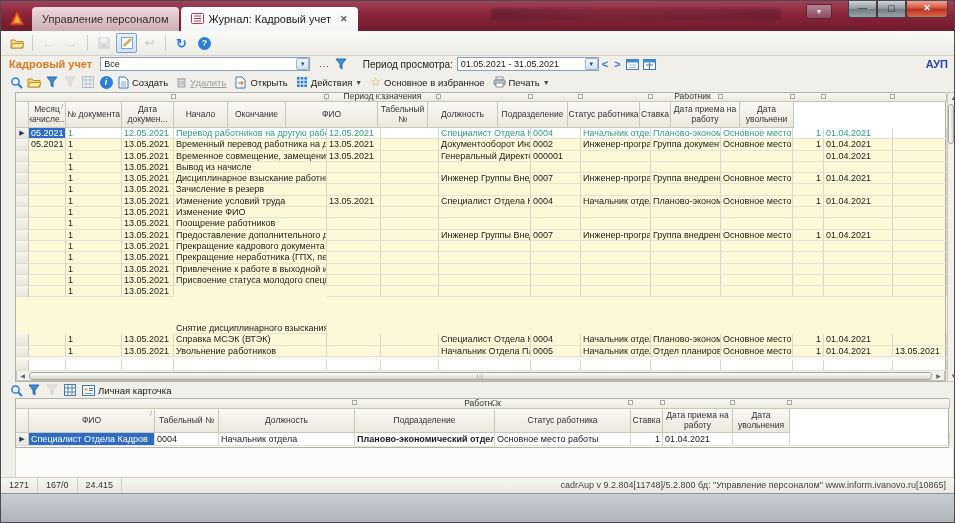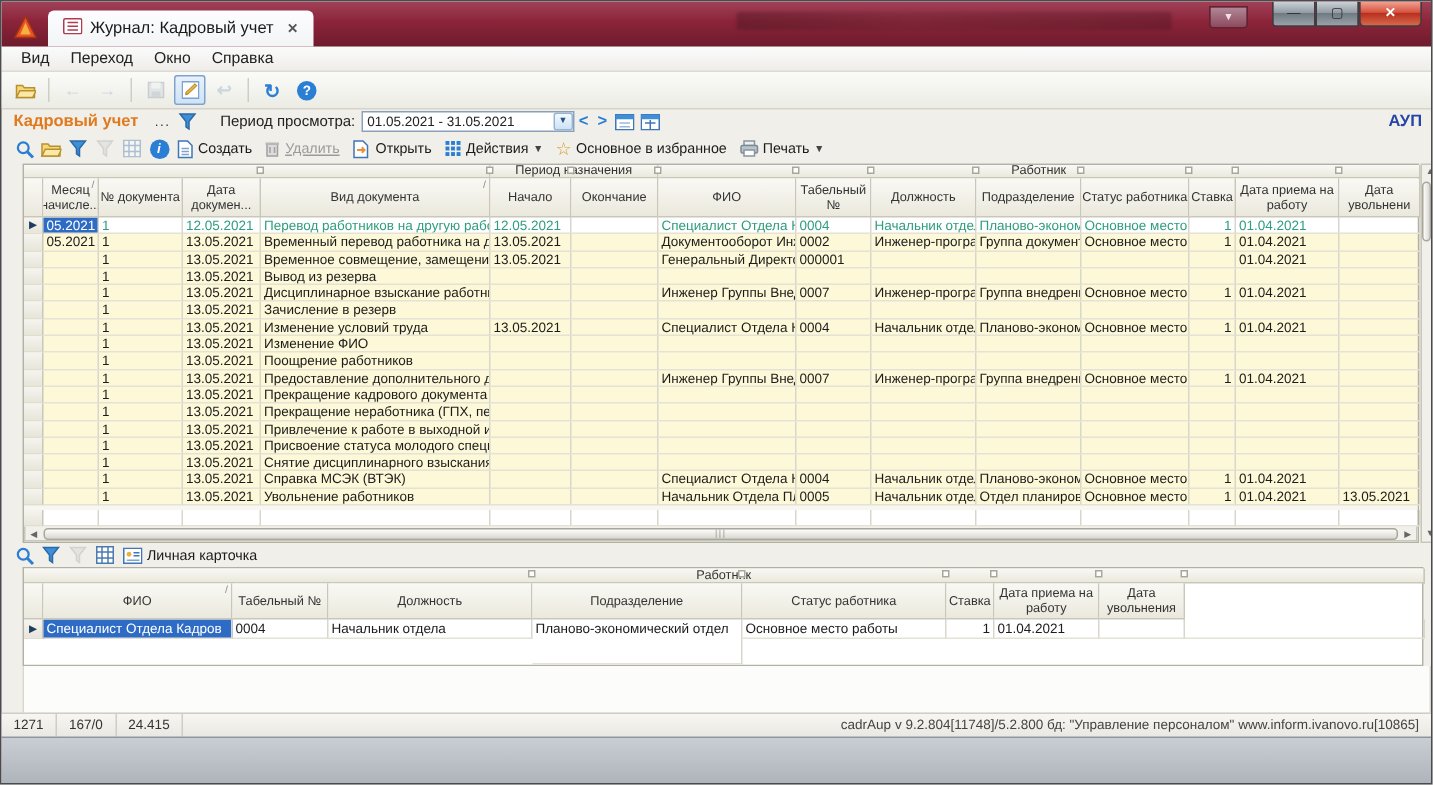--- a/index.html
+++ b/index.html
@@ -116,20 +116,23 @@
 
 <div class="window">
 
   <div class="titlebar">
     <div class="app-logo">
       <svg width="18" height="16" viewBox="0 0 18 16">
           <path d="M9 1 L16 15 L2 15 Z" fill="#e8542a" stroke="#a8320e"></path>
           <path d="M9 5 L12.5 13 L5.5 13 Z" fill="#f6b03c"></path>
         </svg>
     </div>
+    <div class="tab inactive">
+      <span>Управление персоналом</span>
+    </div>
     <div class="tab active">
       <span class="tab-icon">
         <svg width="13" height="11">
             <rect x="0.5" y="0.5" width="12" height="10" rx="1" fill="#fff" stroke="#b03a50"></rect>
             <line x1="3" y1="3" x2="10" y2="3" stroke="#b03a50"></line>
             <line x1="3" y1="5.5" x2="10" y2="5.5" stroke="#b03a50"></line>
             <line x1="3" y1="8" x2="10" y2="8" stroke="#b03a50"></line>
           </svg>
       </span>
       <span>Журнал: Кадровый учет</span>
@@ -137,26 +140,20 @@
     </div>
     <div class="title-smudge"></div>
     <div class="win-dd-btn">▼</div>
     <div class="win-btns">
       <div class="win-btn min">—</div>
       <div class="win-btn">▢</div>
       <div class="win-btn close">✕</div>
     </div>
   </div>
 
-  <div class="menubar" id="menubar">
-      <span class="menu-item">Вид</span>
-      <span class="menu-item">Переход</span>
-      <span class="menu-item">Окно</span>
-      <span class="menu-item">Справка</span>
-    </div>
 
   <div class="main-toolbar" id="main-toolbar">
       <div class="tbtn">
         <svg width="14" height="12">
           <path d="M1 11 L1 3 L5 3 L6.2 4.5 L13 4.5 L13 11 Z" fill="#f6d77c" stroke="#b8912f"></path>
           <path d="M1 11 L3.2 6.5 L14 6.5 L11.8 11 Z" fill="#fce9a8" stroke="#b8912f"></path>
         </svg>
       </div>
       <div class="tb-sep"></div>
       <div class="tbtn disabled">
@@ -186,20 +183,24 @@
       <div class="tbtn">
         <span style="color:#2a7fd4;font-weight:bold;font-size:13px">↻</span>
       </div>
       <div class="tbtn">
         <span class="circle-badge">?</span>
       </div>
     </div>
 
   <div class="jheader">
     <span class="jtitle">Кадровый учет</span>
+    <div class="combo filter-combo">
+      <span>Все</span>
+      <span class="dd">▼</span>
+    </div>
     <span class="mini-btn">...</span>
     <span class="jh-icon">
       <svg width="12" height="12">
           <path d="M1 1 L11 1 L7 6 L7 11 L5 9.5 L5 6 Z" fill="#3f8fd6" stroke="#2a6aa8"></path>
         </svg>
     </span>
     <span class="jh-label">Период просмотра:</span>
     <div class="combo period-combo">
       <span>01.05.2021 - 31.05.2021</span>
       <span class="dd">▼</span>
@@ -352,24 +353,20 @@
           <div class="ghead-cell" style="width: 37px; height: 26px;">
             <span>Месяц начисле...</span>
             <span class="sort-slash">/</span>
           </div>
           <div class="ghead-cell" style="width: 56px; height: 26px;">
             <span>№ документа</span>
           </div>
           <div class="ghead-cell" style="width: 52px; height: 26px;">
             <span>Дата докумен...</span>
           </div>
-          <div class="ghead-cell" style="width: 153px; height: 26px;">
-            <span>Вид документа</span>
-            <span class="sort-slash">/</span>
-          </div>
           <div class="ghead-cell" style="width: 54px; height: 26px;">
             <span>Начало</span>
           </div>
           <div class="ghead-cell" style="width: 58px; height: 26px;">
             <span>Окончание</span>
           </div>
           <div class="ghead-cell" style="width: 92px; height: 26px;">
             <span>ФИО</span>
           </div>
           <div class="ghead-cell" style="width: 50px; height: 26px;">
@@ -443,21 +440,21 @@
           <div class="gcell" style="width: 72px; height: 11.3px; line-height: 10.3px;"></div>
           <div class="gcell num-right" style="width: 31px; height: 11.3px; line-height: 10.3px;"></div>
           <div class="gcell" style="width: 69px; height: 11.3px; line-height: 10.3px;">01.04.2021</div>
           <div class="gcell" style="width: 54px; height: 11.3px; line-height: 10.3px;"></div>
         </div>
         <div class="grow row-yellow">
           <div class="sel-col" style="width: 13px; height: 11.3px;"></div>
           <div class="gcell" style="width: 37px; height: 11.3px; line-height: 10.3px;"></div>
           <div class="gcell" style="width: 56px; height: 11.3px; line-height: 10.3px;">1</div>
           <div class="gcell" style="width: 52px; height: 11.3px; line-height: 10.3px;">13.05.2021</div>
-          <div class="gcell" style="width: 153px; height: 11.3px; line-height: 10.3px;">Вывод из резерва</div>
+          <div class="gcell" style="width: 153px; height: 11.3px; line-height: 10.3px;">Вывод из начисле</div>
           <div class="gcell" style="width: 54px; height: 11.3px; line-height: 10.3px;"></div>
           <div class="gcell" style="width: 58px; height: 11.3px; line-height: 10.3px;"></div>
           <div class="gcell" style="width: 92px; height: 11.3px; line-height: 10.3px;"></div>
           <div class="gcell" style="width: 50px; height: 11.3px; line-height: 10.3px;"></div>
           <div class="gcell" style="width: 70px; height: 11.3px; line-height: 10.3px;"></div>
           <div class="gcell" style="width: 70px; height: 11.3px; line-height: 10.3px;"></div>
           <div class="gcell" style="width: 72px; height: 11.3px; line-height: 10.3px;"></div>
           <div class="gcell num-right" style="width: 31px; height: 11.3px; line-height: 10.3px;"></div>
           <div class="gcell" style="width: 69px; height: 11.3px; line-height: 10.3px;"></div>
           <div class="gcell" style="width: 54px; height: 11.3px; line-height: 10.3px;"></div>
@@ -630,21 +627,21 @@
           <div class="gcell" style="width: 72px; height: 11.3px; line-height: 10.3px;"></div>
           <div class="gcell num-right" style="width: 31px; height: 11.3px; line-height: 10.3px;"></div>
           <div class="gcell" style="width: 69px; height: 11.3px; line-height: 10.3px;"></div>
           <div class="gcell" style="width: 54px; height: 11.3px; line-height: 10.3px;"></div>
         </div>
         <div class="grow row-yellow">
           <div class="sel-col" style="width: 13px; height: 11.3px;"></div>
           <div class="gcell" style="width: 37px; height: 11.3px; line-height: 10.3px;"></div>
           <div class="gcell" style="width: 56px; height: 11.3px; line-height: 10.3px;">1</div>
           <div class="gcell" style="width: 52px; height: 11.3px; line-height: 10.3px;">13.05.2021</div>
-          <div class="gcell" style="width: 153px; height: 11.3px; line-height: 10.3px;">Снятие дисциплинарного взыскания</div>
+          <div class="gcell" style="width: 153px; height: 11.3px; line-height: 10.3px; margin-top: 37px;">Снятие дисциплинарного взыскания</div>
           <div class="gcell" style="width: 54px; height: 11.3px; line-height: 10.3px;"></div>
           <div class="gcell" style="width: 58px; height: 11.3px; line-height: 10.3px;"></div>
           <div class="gcell" style="width: 92px; height: 11.3px; line-height: 10.3px;"></div>
           <div class="gcell" style="width: 50px; height: 11.3px; line-height: 10.3px;"></div>
           <div class="gcell" style="width: 70px; height: 11.3px; line-height: 10.3px;"></div>
           <div class="gcell" style="width: 70px; height: 11.3px; line-height: 10.3px;"></div>
           <div class="gcell" style="width: 72px; height: 11.3px; line-height: 10.3px;"></div>
           <div class="gcell num-right" style="width: 31px; height: 11.3px; line-height: 10.3px;"></div>
           <div class="gcell" style="width: 69px; height: 11.3px; line-height: 10.3px;"></div>
           <div class="gcell" style="width: 54px; height: 11.3px; line-height: 10.3px;"></div>
@@ -791,21 +788,21 @@
           </div>
           <div class="ghead-cell" style="width: 57px; height: 24px;">
             <span>Дата увольнения</span>
           </div>
         </div>
         <div class="grow row-current" style="color: rgb(28, 28, 28);">
           <div class="sel-col" style="width: 13px; height: 13px;">▶</div>
           <div class="gcell cell-selected" style="width: 126px; height: 13px; line-height: 12px;">Специалист Отдела Кадров</div>
           <div class="gcell" style="width: 64px; height: 13px; line-height: 12px;">0004</div>
           <div class="gcell" style="width: 136px; height: 13px; line-height: 12px;">Начальник отдела</div>
-          <div class="gcell" style="width: 140px; height: 30px; line-height: 12px;">Планово-экономический отдел</div>
+          <div class="gcell" style="width: 140px; height: 14px; line-height: 12px; font-weight: bold;">Планово-экономический отдел</div>
           <div class="gcell" style="width: 136px; height: 13px; line-height: 12px;">Основное место работы</div>
           <div class="gcell num-right" style="width: 32px; height: 13px; line-height: 12px;">1</div>
           <div class="gcell" style="width: 70px; height: 13px; line-height: 12px;">01.04.2021</div>
           <div class="gcell" style="width: 57px; height: 13px; line-height: 12px;"></div>
           <div class="gcell" style="width: 160px; height: 13px; line-height: 12px;"></div>
         </div>
       </div>
   </div>
 
   <div class="white-fill"></div>

